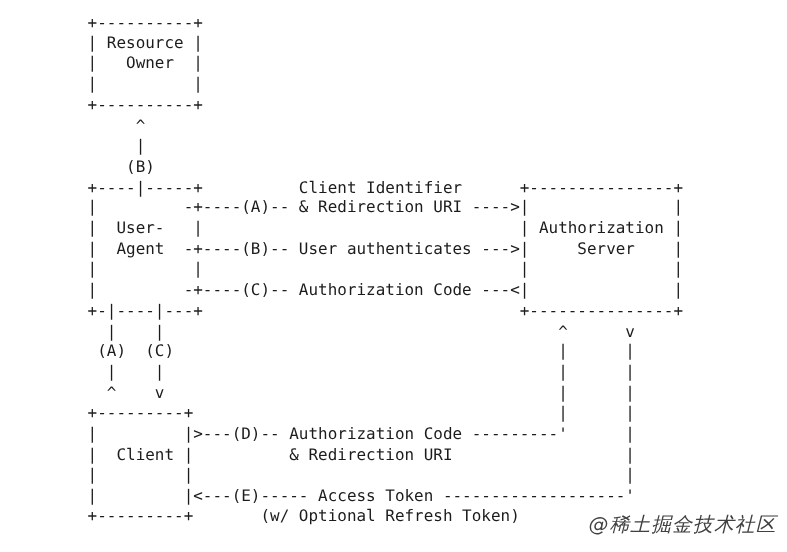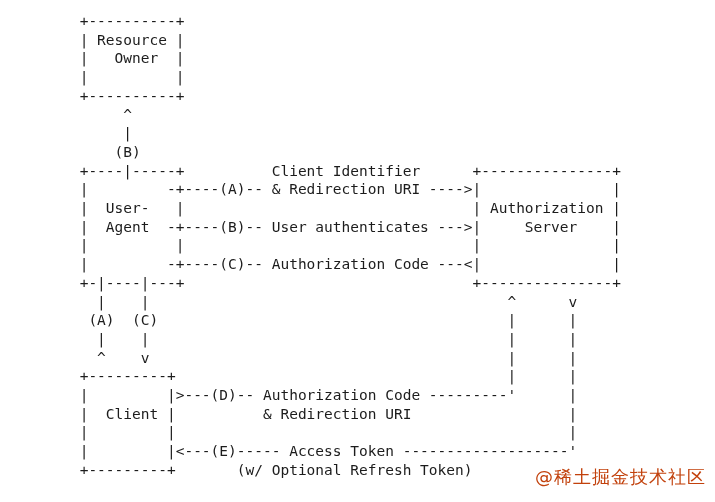--- a/index.html
+++ b/index.html
@@ -68,13 +68,13 @@
      |  Client |          &amp; Redirection URI                  |
      |         |                                             |
      |         |&lt;---(E)----- Access Token -------------------'
      +---------+       (w/ Optional Refresh Token)</pre>
 
 <div class="region" style="left:79px; top:12px; width:106px; height:94px;"></div>
 <div class="region" style="left:79px; top:162px; width:106px; height:131px;"></div>
 <div class="region" style="left:472px; top:162px; width:149px; height:131px;"></div>
 <div class="region" style="left:79px; top:367px; width:97px; height:112px;"></div>
 
-<div class="watermark" style="color: #c2410c;">@稀土掘金技术社区</div>
+<div class="watermark" style="color: #404040; font-style: italic;">@稀土掘金技术社区</div>
 
 </body></html>

